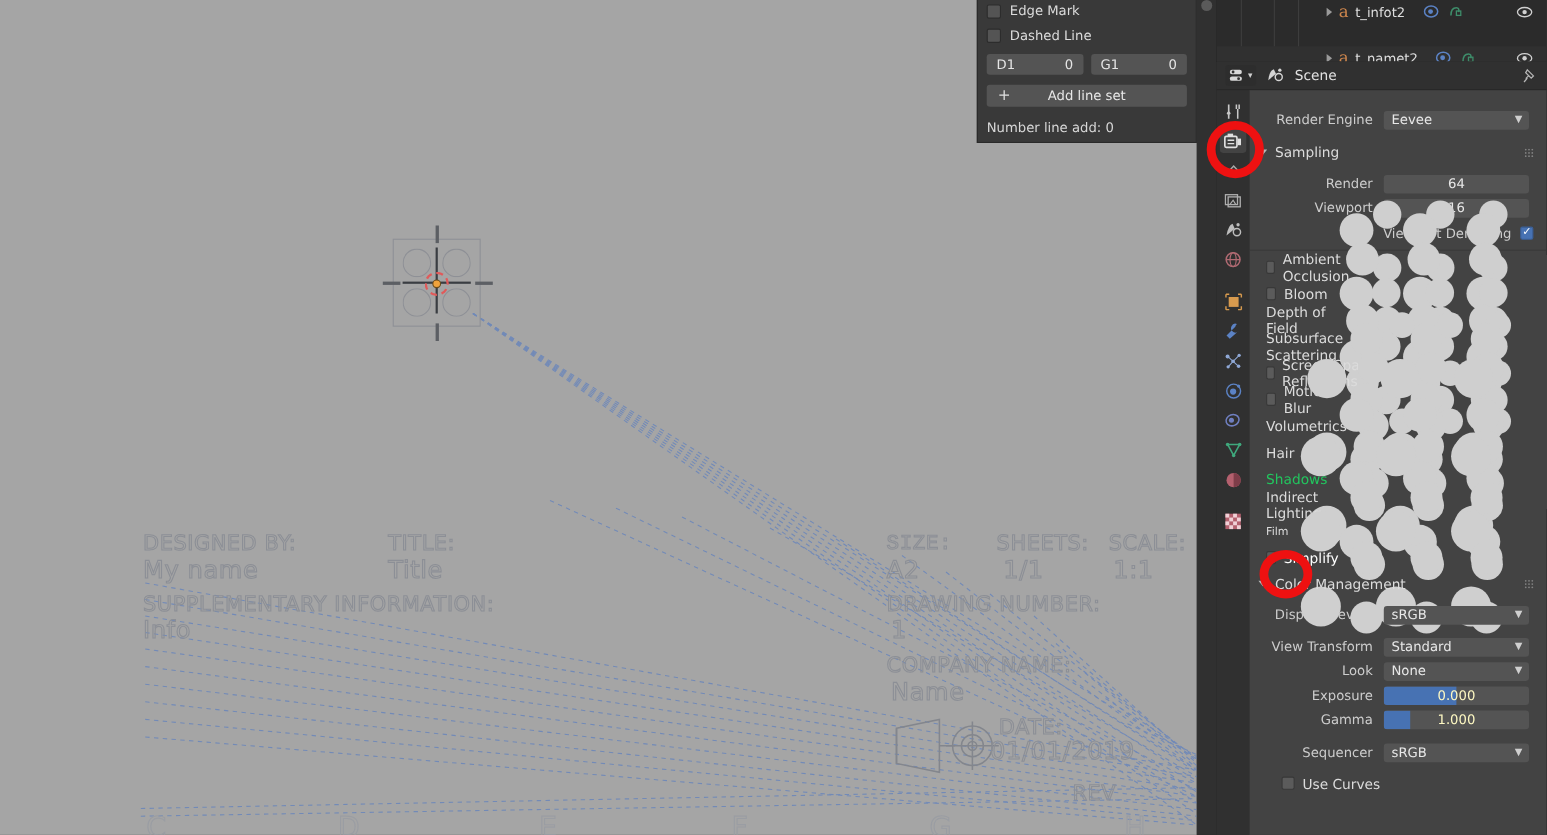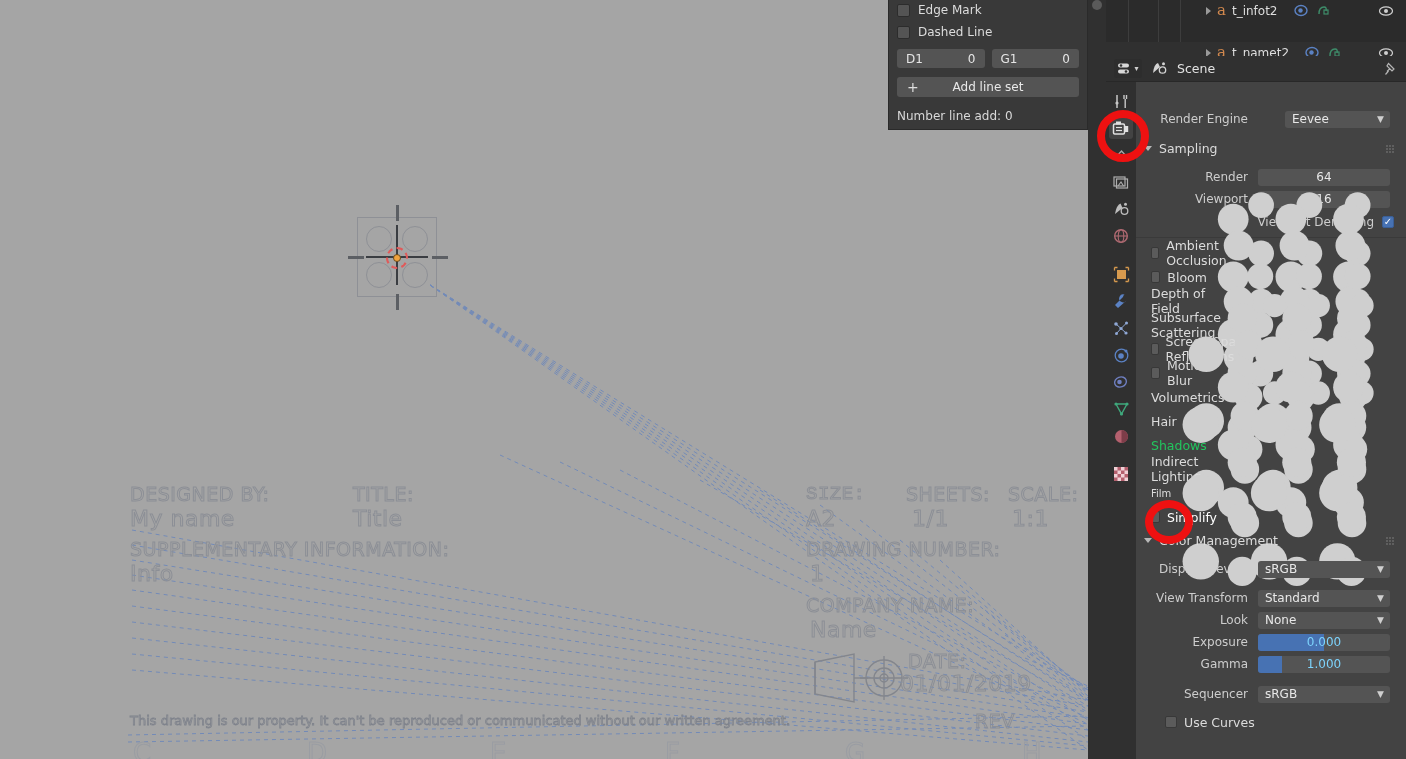--- a/index.html
+++ b/index.html
@@ -175,21 +175,21 @@
     font-size: 12px; color: #e8e8e8; position: relative;
   }
   .pfield.center { justify-content: center; }
   .pfield .chev {
     position: absolute; right: 6px; color: #cfcfcf; font-size: 9px;
   }
   .pslider {
     flex: 1; height: 17px; background: #545454; border-radius: 3px;
     position: relative; overflow: hidden;
     display: flex; align-items: center; justify-content: center;
-    font-size: 12px; color: #7dd3fc;
+    font-size: 12px; color: #fef9c3;
   }
   .pslider .fill {
     position: absolute; left: 0; top: 0; bottom: 0; background: #4772b3;
   }
   .pslider span { position: relative; z-index: 2; }
 
   .sect-head {
     display: flex; align-items: center; height: 23px; padding-left: 8px;
     gap: 7px; position: relative;
   }
@@ -326,21 +326,20 @@
     <div class="dwg-text dwg-val" style="left:810px; top:561px;">1</div>
 
     <div class="dwg-text dwg-lbl" style="left:806px; top:594px;">COMPANY NAME:</div>
     <div class="dwg-text dwg-val" style="left:810px; top:617px;">Name</div>
 
     <div class="dwg-text dwg-lbl" style="left:908px; top:650px;">DATE:</div>
     <div class="dwg-text dwg-val" style="left:900px; top:671px;">01/01/2019</div>
 
     <div class="dwg-text dwg-lbl" style="left:975px; top:710px;">REV</div>
 
-    <div class="dwg-small" style="left:130px; top:713px;">This drawing is our property. It can't be reproduced or communicated without our written agreement.</div>
 
     <div class="dwg-edge-letter" style="left:133px; top:738px;">C</div>
     <div class="dwg-edge-letter" style="left:307px; top:738px;">D</div>
     <div class="dwg-edge-letter" style="left:490px; top:738px;">E</div>
     <div class="dwg-edge-letter" style="left:665px; top:738px;">F</div>
     <div class="dwg-edge-letter" style="left:845px; top:738px;">G</div>
     <div class="dwg-edge-letter" style="left:1022px; top:738px;">H</div>
   </div>
 
   <div id="fs-panel">
@@ -552,21 +551,21 @@
                 <rect x="8" y="8" width="3.5" height="3.5"></rect>
               <rect x="4.5" y="11.5" width="3.5" height="3.5"></rect>
                 <rect x="11.5" y="11.5" width="3.5" height="3.5"></rect>
             </g>
           </svg>
         </div>
       </div>
 
       <div id="panelarea">
 
-        <div class="prow" style="margin-top:26px;gap:27px;">
+        <div class="prow" style="margin-top:16px;">
           <div class="plabel">Render Engine</div>
           <div class="pfield">
             <span>Eevee</span>
             <span class="chev">▼</span>
           </div>
         </div>
 
         <div class="sect-head" style="margin-top:7px;">
           <div class="tri-d"></div>
           <div class="sname">Sampling</div>

